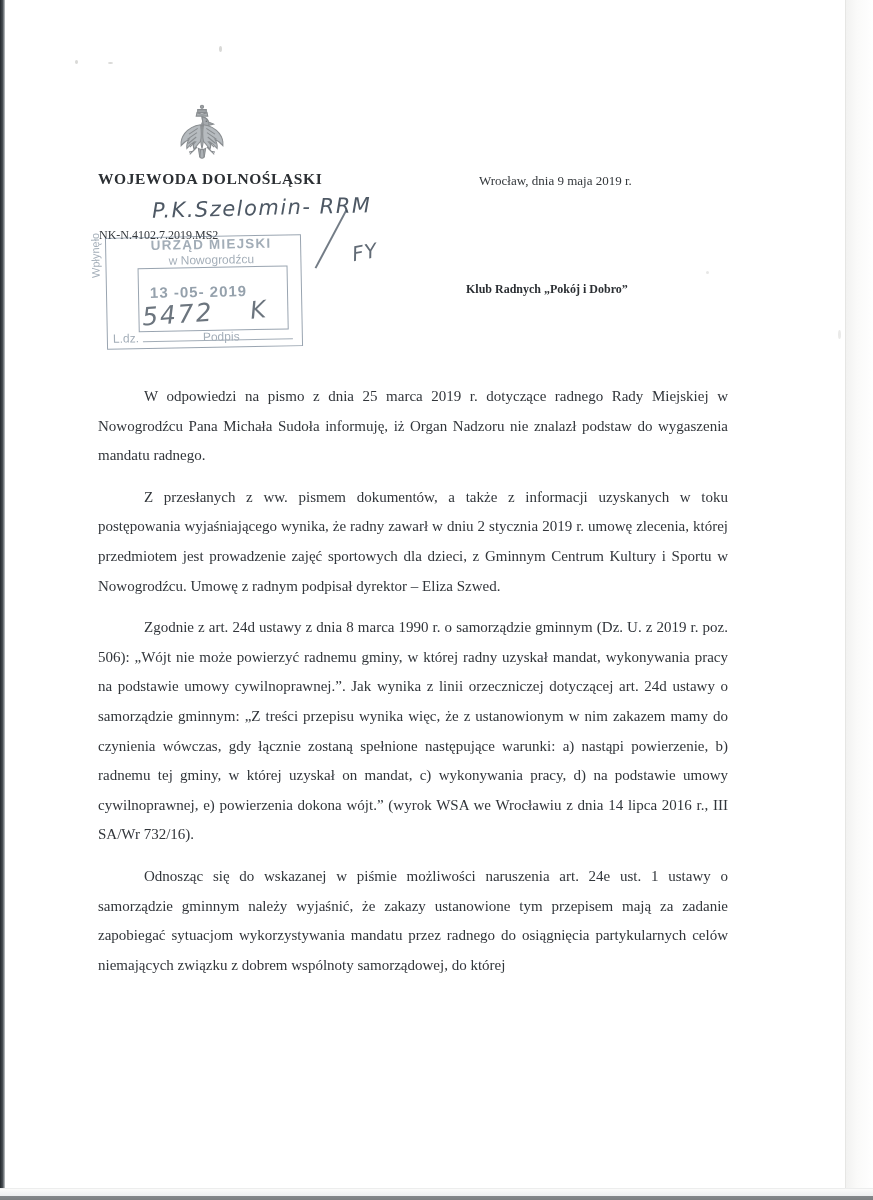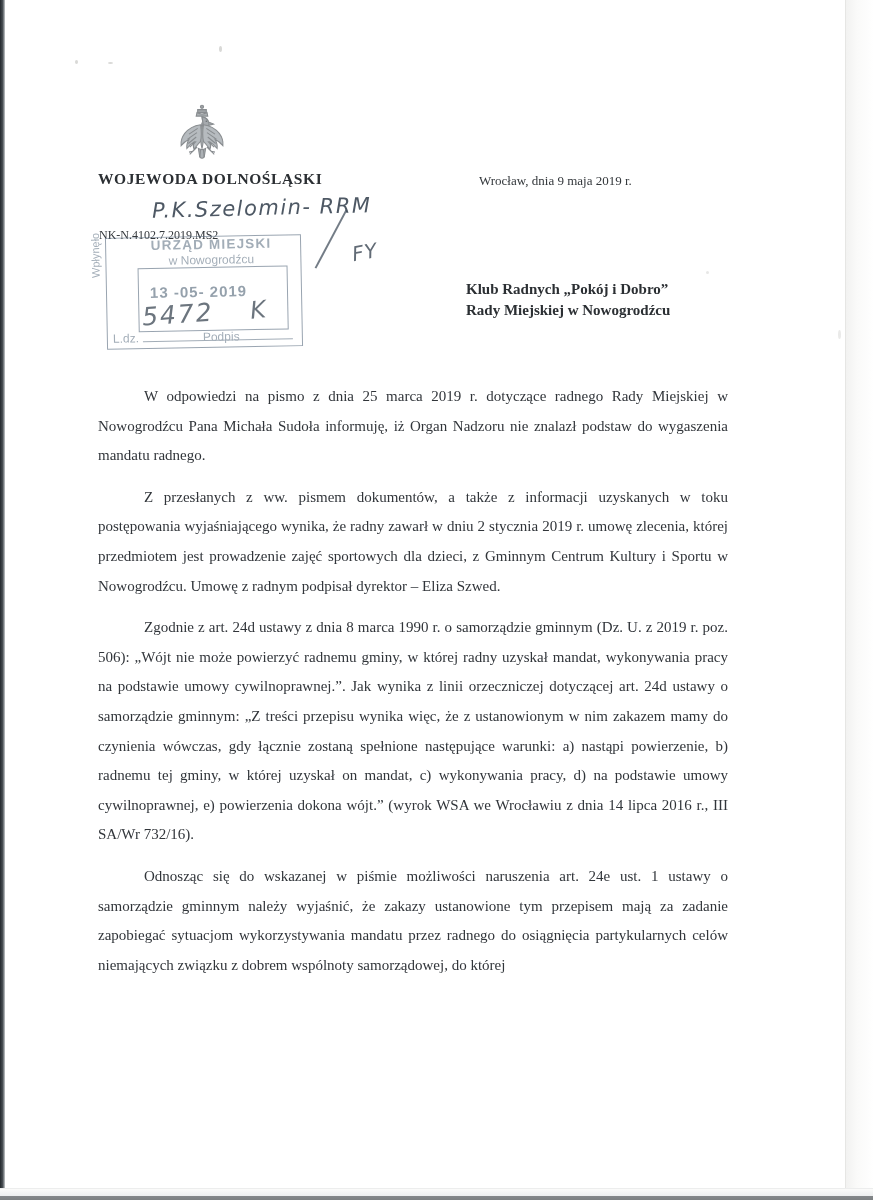--- a/index.html
+++ b/index.html
@@ -106,21 +106,21 @@
     white-space: nowrap;
   }
 
   
   .addressee {
     position: absolute;
     left: 466px;
     top: 279px;
     font-family: "Liberation Serif", serif;
     font-weight: bold;
-    font-size: 15px;
+    font-size: 12px;
     line-height: 21px;
     color: #2b2f33;
     white-space: nowrap;
   }
 
   
   .stamp {
     position: absolute;
     left: 106px;
     top: 236px;
@@ -347,21 +347,20 @@
   </div>
 
   <div class="hand hand-note">P.K.Szelomin- RRM</div>
   <div class="hand-slash"></div>
   <div class="hand hand-initial-2">FY</div>
   <div class="hand hand-ldz-num">5472</div>
   <div class="hand hand-initial-stamp">K</div>
 
   <div class="addressee">
     <div>Klub Radnych „Pokój i Dobro”</div>
-    <div>Rady Miejskiej w Nowogrodźcu</div>
   </div>
 
   <div class="body-text">
     <p class="para">W odpowiedzi na pismo z dnia 25 marca 2019 r. dotyczące radnego Rady Miejskiej w Nowogrodźcu Pana Michała Sudoła informuję, iż Organ Nadzoru nie znalazł podstaw do wygaszenia mandatu radnego.</p>
     <p class="para">Z przesłanych z ww. pismem dokumentów, a także z informacji uzyskanych w toku postępowania wyjaśniającego wynika, że radny zawarł w dniu 2 stycznia 2019 r. umowę zlecenia, której przedmiotem jest prowadzenie zajęć sportowych dla dzieci, z Gminnym Centrum Kultury i Sportu w Nowogrodźcu. Umowę z radnym podpisał dyrektor – Eliza Szwed.</p>
     <p class="para">Zgodnie z art. 24d ustawy z dnia 8 marca 1990 r. o samorządzie gminnym (Dz. U. z 2019 r. poz. 506): „Wójt nie może powierzyć radnemu gminy, w której radny uzyskał mandat, wykonywania pracy na podstawie umowy cywilnoprawnej.”. Jak wynika z linii orzeczniczej dotyczącej art. 24d ustawy o samorządzie gminnym: „Z treści przepisu wynika więc, że z ustanowionym w nim zakazem mamy do czynienia wówczas, gdy łącznie zostaną spełnione następujące warunki: a) nastąpi powierzenie, b) radnemu tej gminy, w której uzyskał on mandat, c) wykonywania pracy, d) na podstawie umowy cywilnoprawnej, e) powierzenia dokona wójt.” (wyrok WSA we Wrocławiu z dnia 14 lipca 2016 r., III SA/Wr 732/16).</p>
     <p class="para">Odnosząc się do wskazanej w piśmie możliwości naruszenia art. 24e ust. 1 ustawy o samorządzie gminnym należy wyjaśnić, że zakazy ustanowione tym przepisem mają za zadanie zapobiegać sytuacjom wykorzystywania mandatu przez radnego do osiągnięcia partykularnych celów niemających związku z dobrem wspólnoty samorządowej, do której</p>
   </div>
 
   <div class="edge-left"></div>

